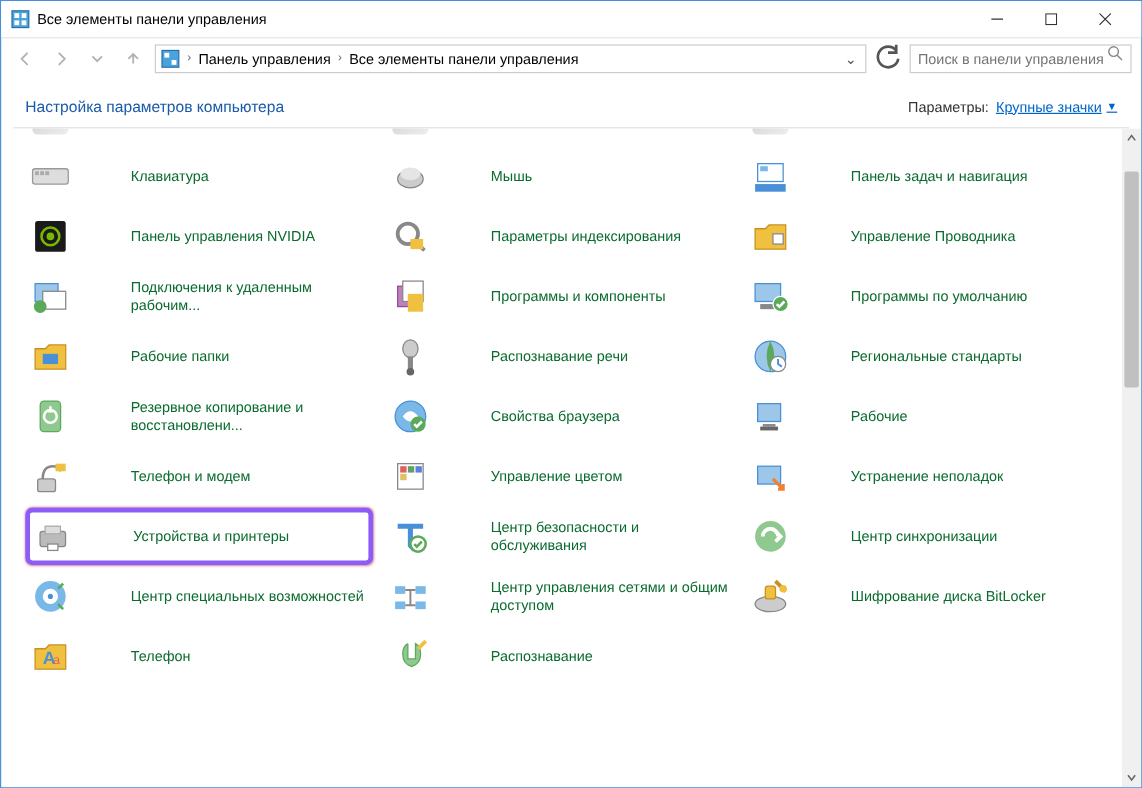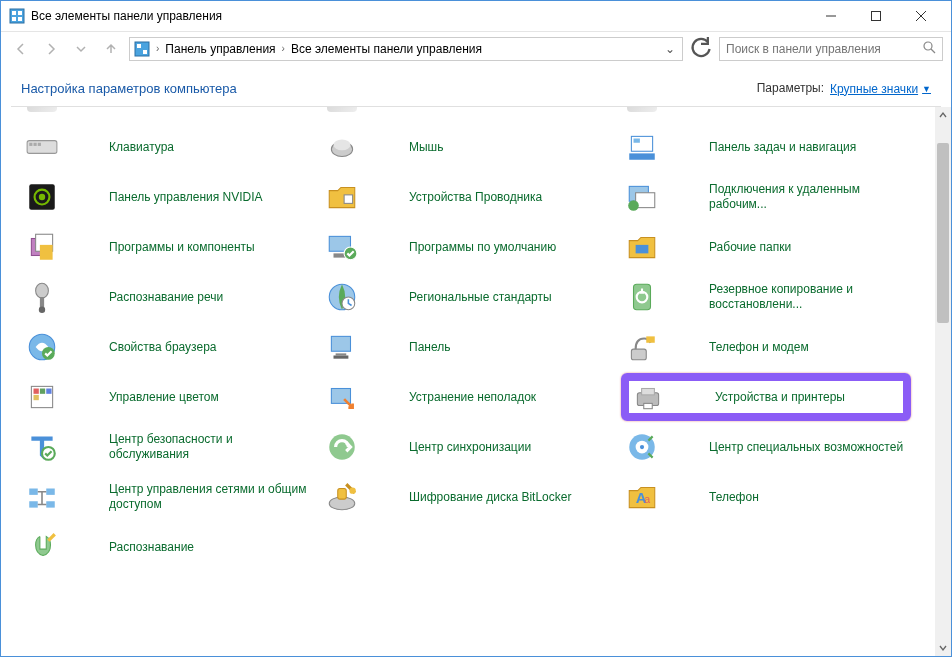--- a/index.html
+++ b/index.html
@@ -14,36 +14,36 @@
   .addrbar { height: 34px; display: flex; align-items: center; padding: 0 8px; gap: 6px; border-top: 1px solid #e5e5e5; }
   .nav-btn { width: 24px; height: 24px; display: flex; align-items: center; justify-content: center; cursor: pointer; opacity: .45; }
   .nav-btn svg { width: 14px; height: 14px; }
   .breadcrumb-box { flex: 1; height: 24px; border: 1px solid #ccc; display: flex; align-items: center; padding: 0 4px; gap: 4px; }
   .bc-icon { width: 16px; height: 16px; display: inline-flex; align-items: center; justify-content: center; }
   .bc-sep { color: #666; font-size: 10px; padding: 0 2px; }
   .bc-item { cursor: pointer; font-size: 12px; }
   .bc-spacer { flex: 1; }
   .bc-drop { width: 16px; text-align: center; color: #555; cursor: pointer; }
   .refresh-btn { width: 24px; height: 24px; display: flex; align-items: center; justify-content: center; cursor: pointer; }
-  .search-box { width: 224px; height: 24px; border: 1px solid #ccc; display: flex; align-items: center; padding: 0 6px; }
+  .search-box { width: 185px; height: 24px; border: 1px solid #ccc; display: flex; padding: 0 6px; }
   .search-input { border: none; outline: none; flex: 1; font-size: 12px; color: #888; background: transparent; }
   .search-icon { color: #888; }
-  .header-row { display: flex; padding: 16px 20px 10px 20px; }
+  .header-row { display: flex; align-items: center; padding: 16px 20px 10px 20px; }
   .header-title { color: #1a5aa8; font-size: 13px; flex: 1; }
   .view-label { font-size: 12px; color: #333; margin-right: 6px; }
   .view-value { color: #0066cc; font-size: 12px; cursor: pointer; display: inline-flex; align-items: center; gap: 4px; text-decoration: underline; }
   .view-value .caret { font-size: 9px; }
   .divider { height: 1px; background: #e0e0e0; margin: 0 10px; }
   .content-wrap { flex: 1; position: relative; overflow: hidden; }
   .content { position: absolute; inset: 0; overflow: hidden; padding: 6px 8px 6px 20px; }
   .grid { display: grid; grid-template-columns: repeat(3, 290px); grid-auto-rows: 48px; gap: 2px 10px; margin-top: -40px; }
   .item { display: flex; align-items: center; gap: 10px; padding: 4px; cursor: pointer; border-radius: 2px; }
   .item .ic { width: 34px; height: 34px; flex-shrink: 0; display: flex; align-items: center; justify-content: center; }
   .item .lbl { color: #0a6b2e; font-size: 12px; line-height: 1.25; max-width: 230px; margin-left: 40px; }
-  .item.highlight { border: 8px solid #8b5cf6; border-radius: 6px; box-shadow: 0 0 2px rgba(212,0,0,.5); padding: 2px; }
+  .item.highlight { border: 4px solid #8b5cf6; border-radius: 6px; box-shadow: 0 0 2px rgba(212,0,0,.5); padding: 2px; }
   .scrollbar { position: absolute; right: 0; top: 0; bottom: 0; width: 16px; background: #f0f0f0; display: flex; flex-direction: column; }
   .sb-btn { height: 16px; display: flex; align-items: center; justify-content: center; cursor: pointer; }
   .sb-track { flex: 1; position: relative; }
   .sb-thumb { position: absolute; left: 2px; right: 2px; top: 20px; height: 180px; background: #c0c0c0; border-radius: 2px; cursor: pointer; }
   
   .blob { width: 30px; height: 30px; border-radius: 4px; }
 </style>
 </head>
 <body>
 
@@ -198,25 +198,35 @@
                 <rect x="4" y="4" width="24" height="24" rx="2" fill="#1a1a1a"></rect>
                 <circle cx="16" cy="16" r="7" fill="none" stroke="#76b900" stroke-width="2"></circle>
                 <circle cx="16" cy="16" r="3" fill="#76b900"></circle>
               </svg>
             </div>
             <div class="lbl">Панель управления NVIDIA</div>
           </div>
           <div class="item">
             <div class="ic">
               <svg viewBox="0 0 32 32">
+                <circle cx="14" cy="14" r="8" fill="none" stroke="#888" stroke-width="3"></circle>
+                <line x1="20" y1="20" x2="27" y2="27" stroke="#888" stroke-width="3"></line>
+                <rect x="16" y="18" width="10" height="8" fill="#f0c040"></rect>
+              </svg>
+            </div>
+            <div class="lbl">Параметры индексирования</div>
+          </div>
+          <div class="item">
+            <div class="ic">
+              <svg viewBox="0 0 32 32">
                 <path d="M4 10 L12 10 L15 7 L28 7 L28 26 L4 26 Z" fill="#f0c040" stroke="#c89020"></path>
                 <rect x="18" y="14" width="8" height="8" fill="#fff" stroke="#888"></rect>
               </svg>
             </div>
-            <div class="lbl">Устройства Проводника</div>
+            <div class="lbl">Управление Проводника</div>
           </div>
           <div class="item">
             <div class="ic">
               <svg viewBox="0 0 32 32">
                 <rect x="4" y="6" width="18" height="14" fill="#9cc7e8" stroke="#4a90d9"></rect>
                 <rect x="10" y="12" width="18" height="14" fill="#fff" stroke="#888"></rect>
                 <circle cx="8" cy="24" r="5" fill="#5aaa5a"></circle>
               </svg>
             </div>
             <div class="lbl">Подключения к удаленным рабочим...</div>
@@ -294,21 +304,21 @@
             <div class="lbl">Свойства браузера</div>
           </div>
           <div class="item">
             <div class="ic">
               <svg viewBox="0 0 32 32">
                 <rect x="6" y="6" width="18" height="14" fill="#9cc7e8" stroke="#4a90d9"></rect>
                 <rect x="10" y="22" width="10" height="2" fill="#888"></rect>
                 <rect x="8" y="24" width="14" height="3" fill="#666"></rect>
               </svg>
             </div>
-            <div class="lbl">Панель</div>
+            <div class="lbl">Рабочие</div>
           </div>
           <div class="item">
             <div class="ic">
               <svg viewBox="0 0 32 32">
                 <rect x="6" y="18" width="14" height="10" rx="2" fill="#ccc" stroke="#888"></rect>
                 <path d="M10 18 Q10 8 18 8 Q22 8 24 12" fill="none" stroke="#888" stroke-width="2"></path>
                 <rect x="20" y="6" width="8" height="6" fill="#f0c040"></rect>
               </svg>
             </div>
             <div class="lbl">Телефон и модем</div>

